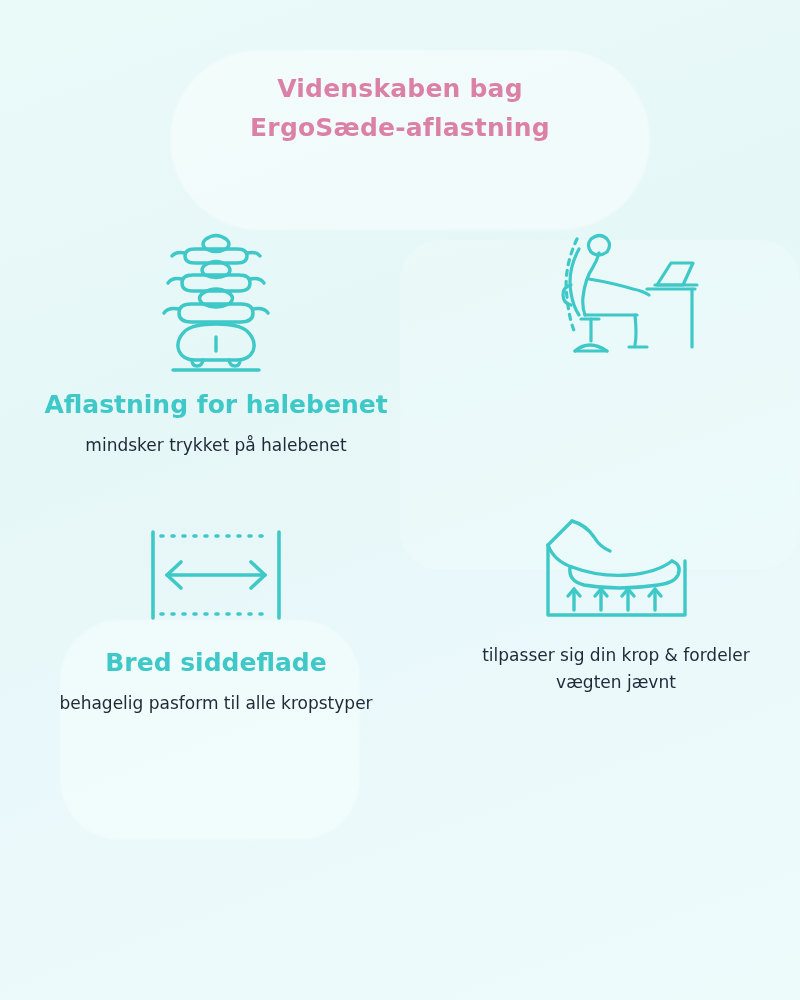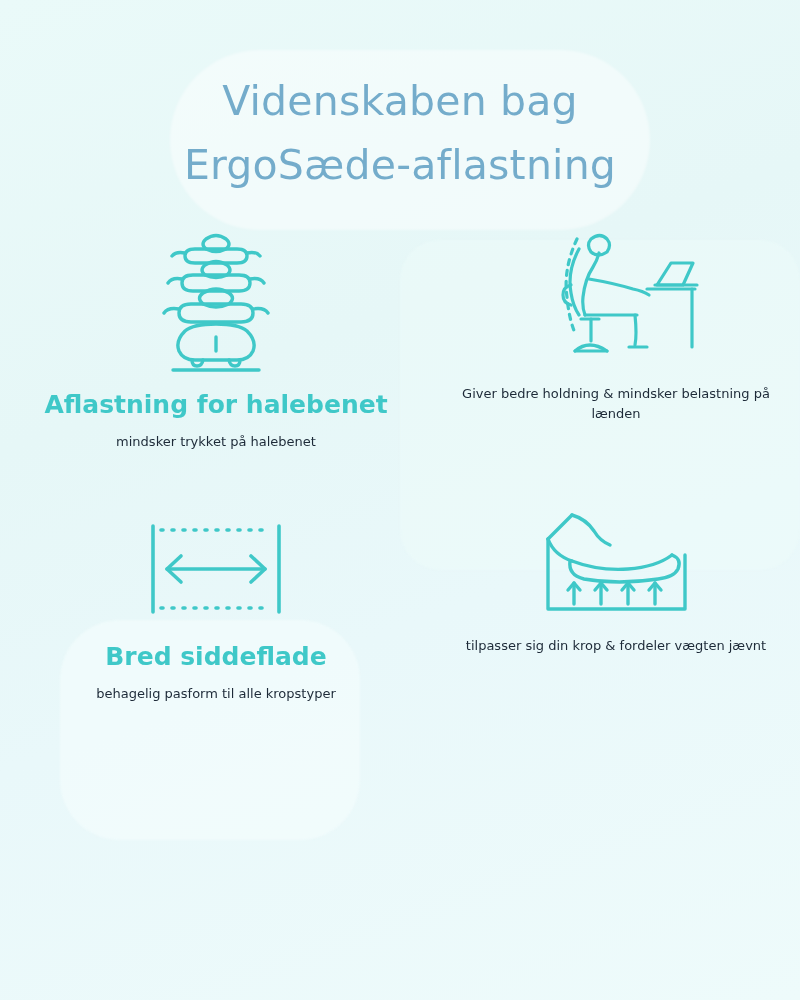--- a/index.html
+++ b/index.html
@@ -30,23 +30,23 @@
     width: 800px;
     height: 1000px;
     box-sizing: border-box;
   }
 
   .title-wrap {
     padding-top: 70px;
     text-align: center;
   }
   .title-line {
-    font-size: 41px;
-    font-weight: normal;
-    color: #0369a1;
+    font-size: 25px;
+    font-weight: bold;
+    color: #be185d;
     line-height: 1.55;
     letter-spacing: 0.2px;
   }
 
   .grid {
     position: absolute;
     top: 222px;
     left: 16px;
     width: 800px;
     display: grid;
@@ -74,21 +74,21 @@
   .feature-title {
     font-size: 25px;
     font-weight: bold;
     color: #3fc8c8;
     text-align: center;
     margin-top: 18px;
     line-height: 1.2;
     white-space: nowrap;
   }
   .feature-desc {
-    font-size: 13px;
+    font-size: 17px;
     color: #1d2a38;
     text-align: center;
     margin-top: 12px;
     line-height: 1.55;
     max-width: 320px;
   }
 
   .cell-row2 .icon-box { height: 120px; }
   .cell-row2 .feature-title { }
 </style>
@@ -161,21 +161,20 @@
           <path d="M46 124 q14 -12 32 0"></path>
           <path d="M46 124 h32"></path>
 
           <path d="M118 62 h48"></path>
           <path d="M163 62 v58"></path>
 
           <path d="M128 58 l14 -22 h22 l-10 22 z"></path>
           <path d="M126 58 h42"></path>
         </svg>
       </div>
-      <div class="feature-desc">Giver bedre holdning &amp; mindsker belastning på lænden</div>
     </div>
 
     <div class="cell cell-row2">
       <div class="icon-box">
         <svg width="150" height="110" viewBox="0 0 150 110" fill="none" stroke="#3fc8c8" stroke-width="3.6" stroke-linecap="round" stroke-linejoin="round">
 
           <line x1="12" y1="12" x2="12" y2="98"></line>
 
           <line x1="138" y1="12" x2="138" y2="98"></line>
 

